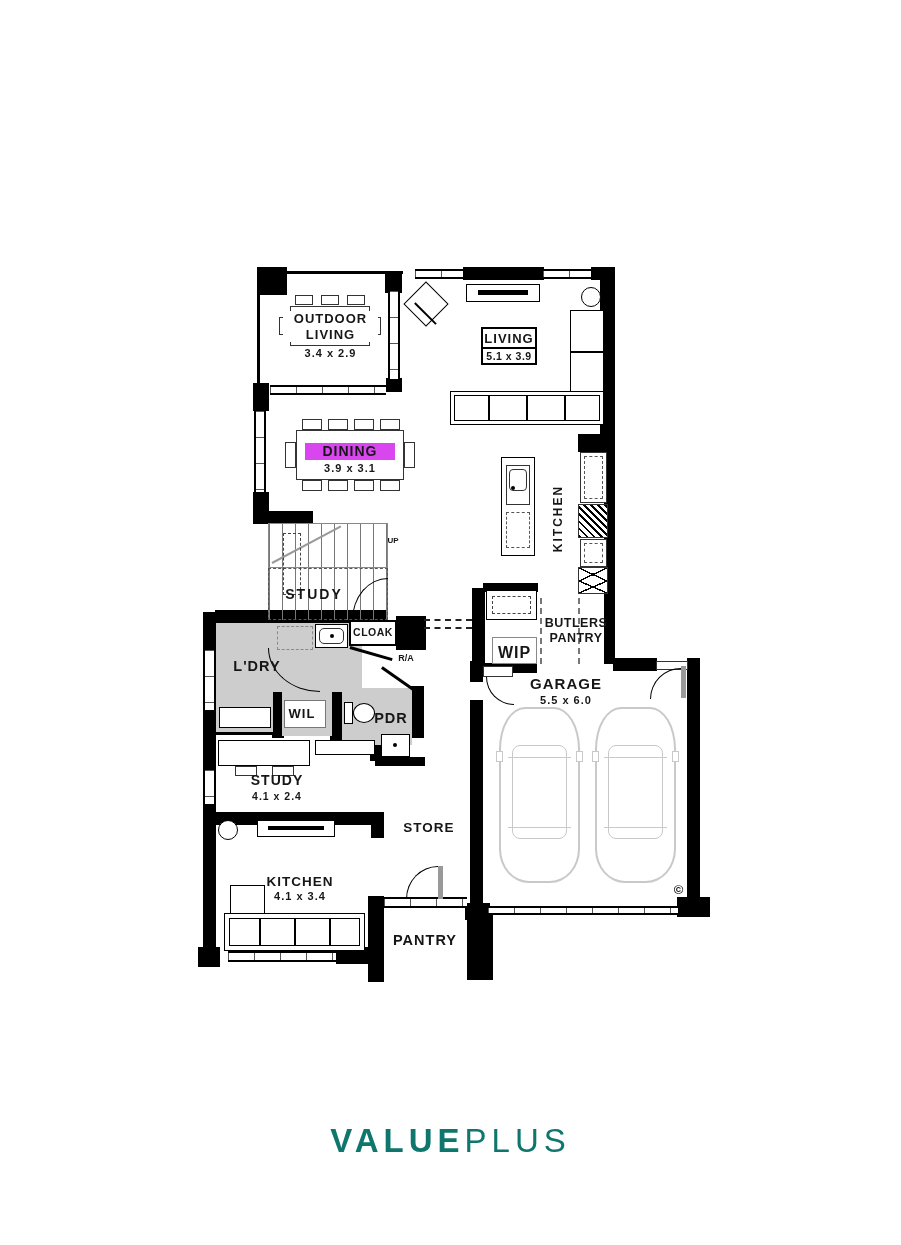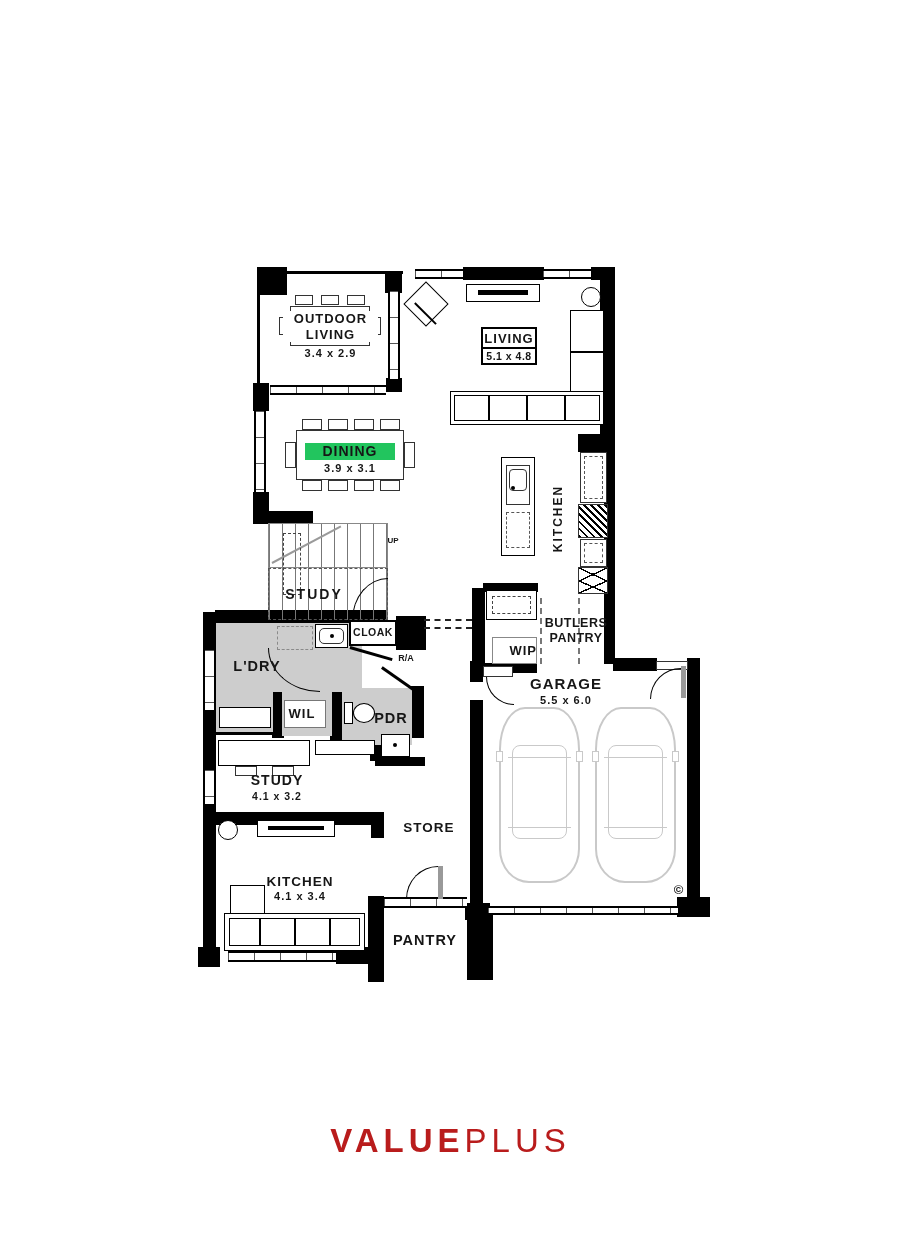--- a/index.html
+++ b/index.html
@@ -23,21 +23,21 @@
   .treads{background-image:repeating-linear-gradient(90deg,#777 0 1px,transparent 1px 13px);}
   .car{position:absolute;border:2px solid #c9c9c9;border-radius:26px 26px 30px 30px/42px 42px 34px 34px;box-sizing:border-box;background:#fff;}
   .car .roof{position:absolute;left:11px;top:36px;right:11px;height:92px;border:1.5px solid #c9c9c9;border-radius:8px;}
   .car .ws{position:absolute;left:7px;right:7px;height:0;border-top:1.5px solid #c9c9c9;}
   .car .mir{position:absolute;width:5px;height:9px;border:1.5px solid #c9c9c9;background:#fff;}
   .hatch{background:repeating-linear-gradient(45deg,#000 0 2px,#fff 2px 5px);}
   .xh{position:absolute;left:0;right:0;
       background:linear-gradient(to top right,transparent 47%,#000 47% 53%,transparent 53%),
                  linear-gradient(to bottom right,transparent 47%,#000 47% 53%,transparent 53%);}
   .sofa-div{position:absolute;background:#000;}
-  #logo{position:absolute;left:0;right:0;text-align:center;color:#b91c1c;}
+  #logo{position:absolute;left:0;right:0;text-align:center;color:#0f766e;}
   #logo .l1{font-size:33px;letter-spacing:5px;}
   #logo .l1 .b{font-weight:700;}
   #logo .l1 .t{font-weight:400;}
   #logo .l2{font-size:28px;letter-spacing:8px;font-weight:700;margin-top:-2px;}
 </style>
 </head>
 <body>
 
 <div id="page">
 
@@ -127,21 +127,21 @@
   <div class="lab" style="left:349px;top:626px;width:48px;font-size:10.5px;letter-spacing:0.5px;">CLOAK</div>
 
   <div class="dashg" style="left:424px;top:619px;width:48px;height:0;border-width:2px 0 0 0;border-color:#222;"></div>
   <div class="dashg" style="left:424px;top:627px;width:48px;height:0;border-width:2px 0 0 0;border-color:#222;"></div>
 
   <div class="f" style="left:486px;top:590px;width:51px;height:30px;"></div>
   <div class="dashg" style="left:492px;top:596px;width:39px;height:18px;border-color:#444;"></div>
   <div class="f" style="left:492px;top:637px;width:45px;height:27px;border-color:#888;"></div>
   <div class="dashg" style="left:540px;top:598px;width:0;height:66px;border-width:0 0 0 2px;border-color:#777;"></div>
   <div class="dashg" style="left:578px;top:598px;width:0;height:66px;border-width:0 0 0 2px;border-color:#777;"></div>
-  <div class="lab" style="left:492px;top:643px;width:45px;font-size:13px;text-align:right;">WIP</div>
+  <div class="lab" style="left:492px;top:643px;width:45px;font-size:16px;">WIP</div>
   <div class="lab" style="left:541px;top:616px;width:70px;font-size:12.5px;letter-spacing:0.5px;">BUTLERS PANTRY</div>
 
   <div class="f" style="left:501px;top:457px;width:34px;height:99px;"></div>
   <div class="fthin" style="left:506px;top:465px;width:24px;height:40px;"></div>
   <div class="fthin" style="left:509px;top:469px;width:18px;height:22px;border-radius:4px;"></div>
   <div class="w" style="left:511px;top:486px;width:4px;height:4px;border-radius:50%;"></div>
   <div class="dashg" style="left:506px;top:512px;width:24px;height:36px;border-color:#555;"></div>
   <div class="fthin" style="left:580px;top:452px;width:27px;height:51px;"></div>
   <div class="dashg" style="left:584px;top:456px;width:19px;height:43px;border-color:#555;"></div>
   <div class="fthin hatch" style="left:578px;top:504px;width:30px;height:34px;"></div>
@@ -175,35 +175,35 @@
     <div class="sofa-div" style="left:37px;top:3px;width:1.5px;bottom:3px;"></div>
     <div class="sofa-div" style="left:75px;top:3px;width:1.5px;bottom:3px;"></div>
     <div class="sofa-div" style="left:113px;top:3px;width:1.5px;bottom:3px;"></div>
   </div>
   <div class="f" style="left:570px;top:310px;width:34px;height:82px;">
     <div class="sofa-div" style="left:0;top:40px;height:1.5px;right:0;"></div>
   </div>
   <div class="f" style="left:481px;top:327px;width:56px;height:38px;border-width:2px;padding-left:8px;">
     <div class="lab" style="left:0;right:0;top:2px;font-size:13px;">LIVING</div>
     <div class="w" style="left:0;right:0;top:18px;height:1.5px;"></div>
-    <div class="lab dims" style="left:0;right:0;top:21px;font-size:10.5px;letter-spacing:0.5px;">5.1 x 4.8</div>
+    <div class="lab dims" style="left:0;right:0;top:21px;font-size:10.5px;letter-spacing:0.5px;">5.1 x 3.9</div>
   </div>
 
   <div class="fthin" style="left:296px;top:430px;width:108px;height:50px;"></div>
   <div class="fthin" style="left:302px;top:419px;width:20px;height:11px;"></div>
   <div class="fthin" style="left:328px;top:419px;width:20px;height:11px;"></div>
   <div class="fthin" style="left:354px;top:419px;width:20px;height:11px;"></div>
   <div class="fthin" style="left:380px;top:419px;width:20px;height:11px;"></div>
   <div class="fthin" style="left:302px;top:480px;width:20px;height:11px;"></div>
   <div class="fthin" style="left:328px;top:480px;width:20px;height:11px;"></div>
   <div class="fthin" style="left:354px;top:480px;width:20px;height:11px;"></div>
   <div class="fthin" style="left:380px;top:480px;width:20px;height:11px;"></div>
   <div class="fthin" style="left:285px;top:442px;width:11px;height:26px;"></div>
   <div class="fthin" style="left:404px;top:442px;width:11px;height:26px;"></div>
-  <div class="lab" style="left:305px;top:443px;width:90px;font-size:14px;background:#22c55e;">DINING</div>
+  <div class="lab" style="left:305px;top:443px;width:90px;font-size:14px;background:#d946ef;">DINING</div>
   <div class="lab dims" style="left:305px;top:462px;width:90px;font-size:11px;background:#fff;">3.9 x 3.1</div>
 
   <div class="lab" style="left:226px;top:658px;width:62px;font-size:14.5px;">L'DRY</div>
   <div class="lab" style="left:280px;top:706px;width:44px;font-size:13px;">WIL</div>
   <div class="lab" style="left:368px;top:710px;width:46px;font-size:14.5px;">PDR</div>
 
   <div class="car" style="left:499px;top:707px;width:81px;height:176px;">
     <div class="roof"></div>
     <div class="ws" style="top:48px;"></div>
     <div class="ws" style="top:118px;"></div>
@@ -226,21 +226,21 @@
 
   <div class="fthin" style="left:656px;top:661px;width:32px;height:9px;"></div>
   <div style="position:absolute;left:681px;top:666px;width:5px;height:32px;background:#999;"></div>
   <div class="arc" style="left:650px;top:668px;width:31px;height:31px;border-left:1.5px solid #000;border-top:1.5px solid #000;border-top-left-radius:100% 100%;"></div>
 
   <div class="f" style="left:218px;top:740px;width:92px;height:26px;"></div>
   <div class="fthin" style="left:235px;top:766px;width:22px;height:10px;"></div>
   <div class="fthin" style="left:272px;top:766px;width:22px;height:10px;"></div>
   <div class="f" style="left:315px;top:740px;width:60px;height:15px;"></div>
   <div class="lab" style="left:246px;top:772px;width:62px;font-size:14px;">STUDY</div>
-  <div class="lab dims" style="left:246px;top:790px;width:62px;font-size:10.5px;">4.1 x 3.2</div>
+  <div class="lab dims" style="left:246px;top:790px;width:62px;font-size:10.5px;">4.1 x 2.4</div>
 
   <div class="lab" style="left:402px;top:820px;width:54px;font-size:13.5px;">STORE</div>
   <div style="position:absolute;left:438px;top:866px;width:5px;height:33px;background:#999;"></div>
   <div class="arc" style="left:406px;top:866px;width:32px;height:33px;border-left:1.5px solid #000;border-top:1.5px solid #000;border-top-left-radius:100% 100%;"></div>
 
   <div class="f" style="left:257px;top:820px;width:78px;height:17px;"></div>
   <div class="w" style="left:268px;top:826px;width:56px;height:4px;"></div>
   <div class="f" style="left:218px;top:820px;width:20px;height:20px;border-radius:50%;"></div>
   <div class="f" style="left:230px;top:885px;width:35px;height:30px;"></div>
   <div class="f" style="left:224px;top:913px;width:141px;height:38px;">

